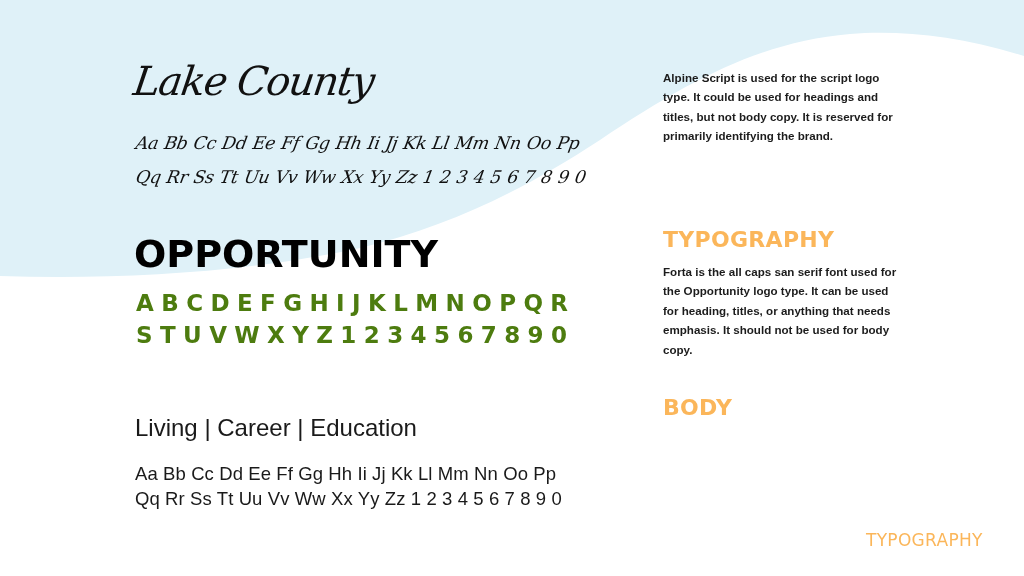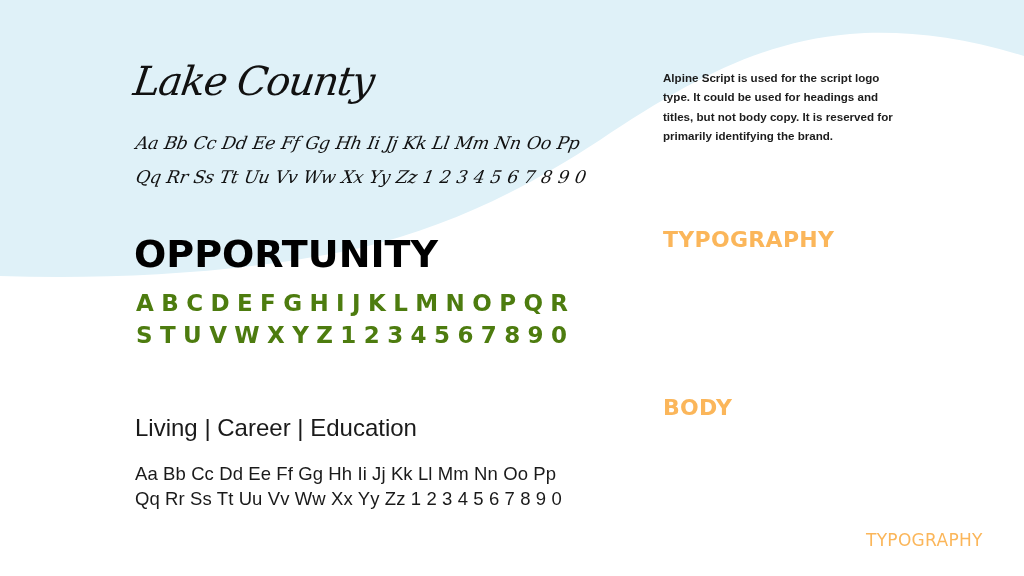--- a/index.html
+++ b/index.html
@@ -87,19 +87,20 @@
 <div class="layer nunito-title">Living | Career | Education</div>
 <div class="layer nunito-line l1">Aa Bb Cc Dd Ee Ff Gg Hh Ii Jj Kk Ll Mm Nn Oo Pp</div>
 <div class="layer nunito-line l2">Qq Rr Ss Tt Uu Vv Ww Xx Yy Zz 1 2 3 4 5 6 7 8 9 0</div>
 
 <div class="layer section sec-primary">
   <p>Alpine Script is used for the script logo type. It could be used for headings and titles, but not body copy. It is reserved for primarily identifying the brand.</p>
 </div>
 
 <div class="layer section sec-secondary">
   <h2>TYPOGRAPHY</h2>
+  <p>Forta is the all caps san serif font used for the Opportunity logo type. It can be used for heading, titles, or anything that needs emphasis. It should not be used for body copy.</p>
 </div>
 
 <div class="layer section sec-body">
   <h2>BODY</h2>
 </div>
 
 <div class="layer page-label">TYPOGRAPHY</div>
 
 </body></html>

